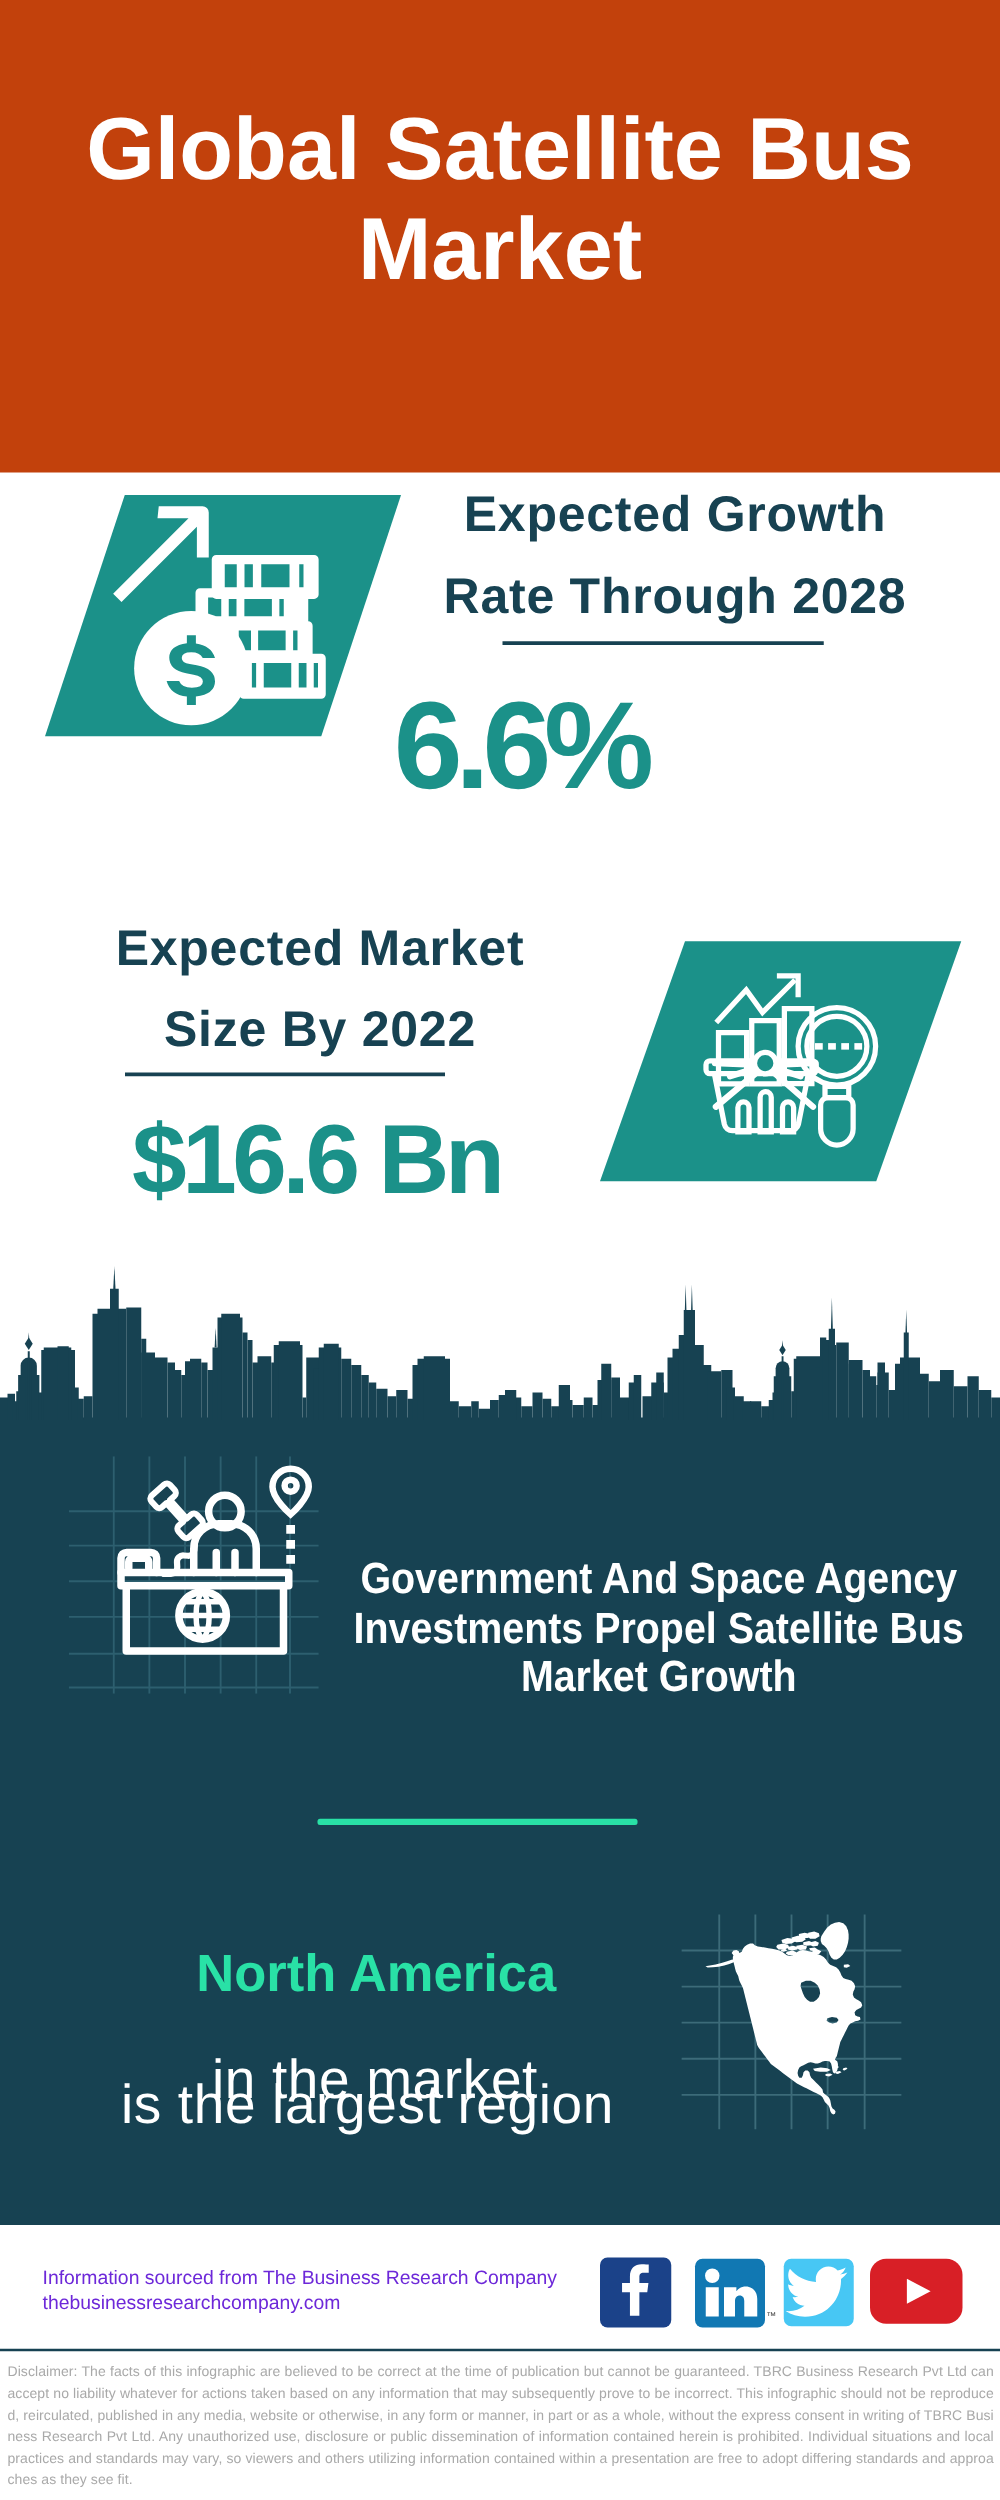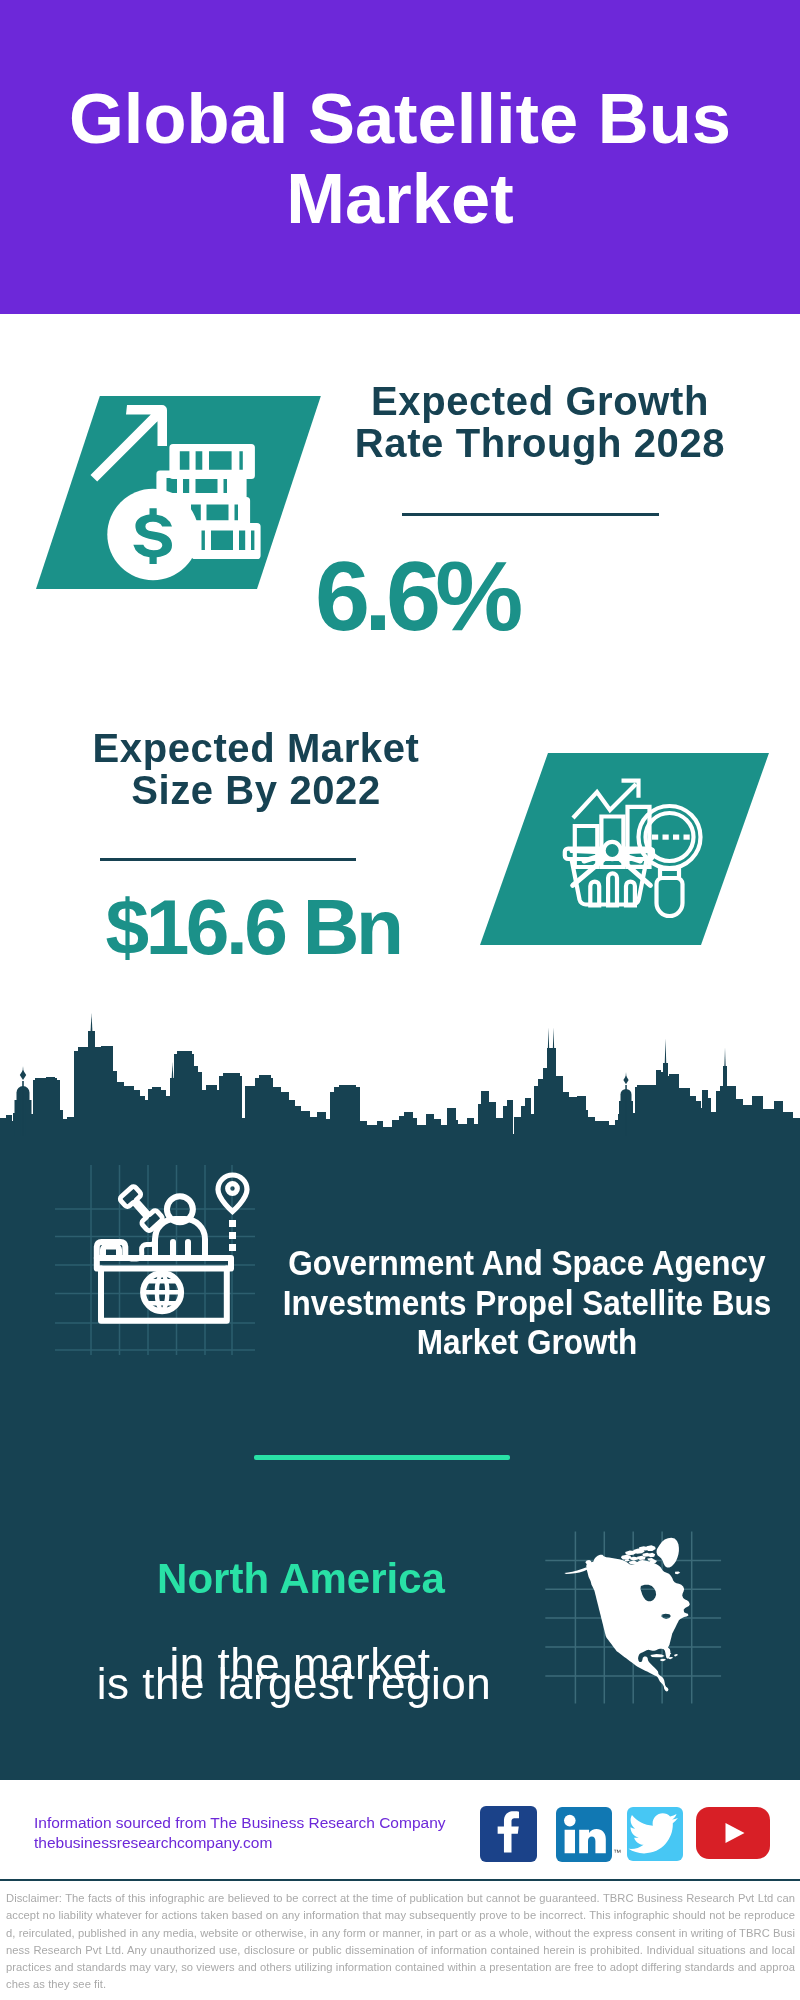--- a/index.html
+++ b/index.html
@@ -1,22 +1,22 @@
 <!DOCTYPE html>
 <html><head>
 <meta charset="utf-8">
 <style>
   html,body{margin:0;padding:0;}
   body{width:800px;height:2000px;background:#ffffff;font-family:"Liberation Sans",sans-serif;overflow:hidden;}
   .page{position:relative;width:800px;height:2000px;overflow:hidden;background:#fff;}
-  .hero{position:absolute;left:0;top:0;width:800px;height:314px;background:#6d28d9;}
+  .hero{position:absolute;left:0;top:0;width:800px;height:378px;background:#c2410c;}
   .hero-title{position:absolute;left:50px;top:79px;width:700px;text-align:center;color:#fff;
               font-size:70.5px;font-weight:bold;line-height:80px;}
   .para{position:absolute;background:#1b9189;}
-  .stat-head{position:absolute;color:#174252;font-size:40px;font-weight:bold;line-height:42px;
+  .stat-head{position:absolute;color:#174252;font-size:40px;font-weight:bold;line-height:65px;
              text-align:center;letter-spacing:0.6px;}
   .rule{position:absolute;background:#174252;height:3px;}
   .stat-val{position:absolute;color:#1b9189;font-size:99px;font-weight:bold;
             line-height:99px;letter-spacing:-5.8px;}
   .stat-val2{position:absolute;color:#1b9189;font-size:78.5px;font-weight:bold;text-align:center;
             line-height:78.5px;letter-spacing:-3.5px;}
   .band{position:absolute;left:0;width:800px;background:#174252;}
   svg{display:block;}
   .driver-head{position:absolute;color:#29e1a6;font-size:39px;font-weight:bold;text-align:center;line-height:44px;letter-spacing:0.4px;}
   .driver-text{position:absolute;color:#ffffff;font-size:35px;font-weight:bold;text-align:center;line-height:39.6px;white-space:nowrap;}

